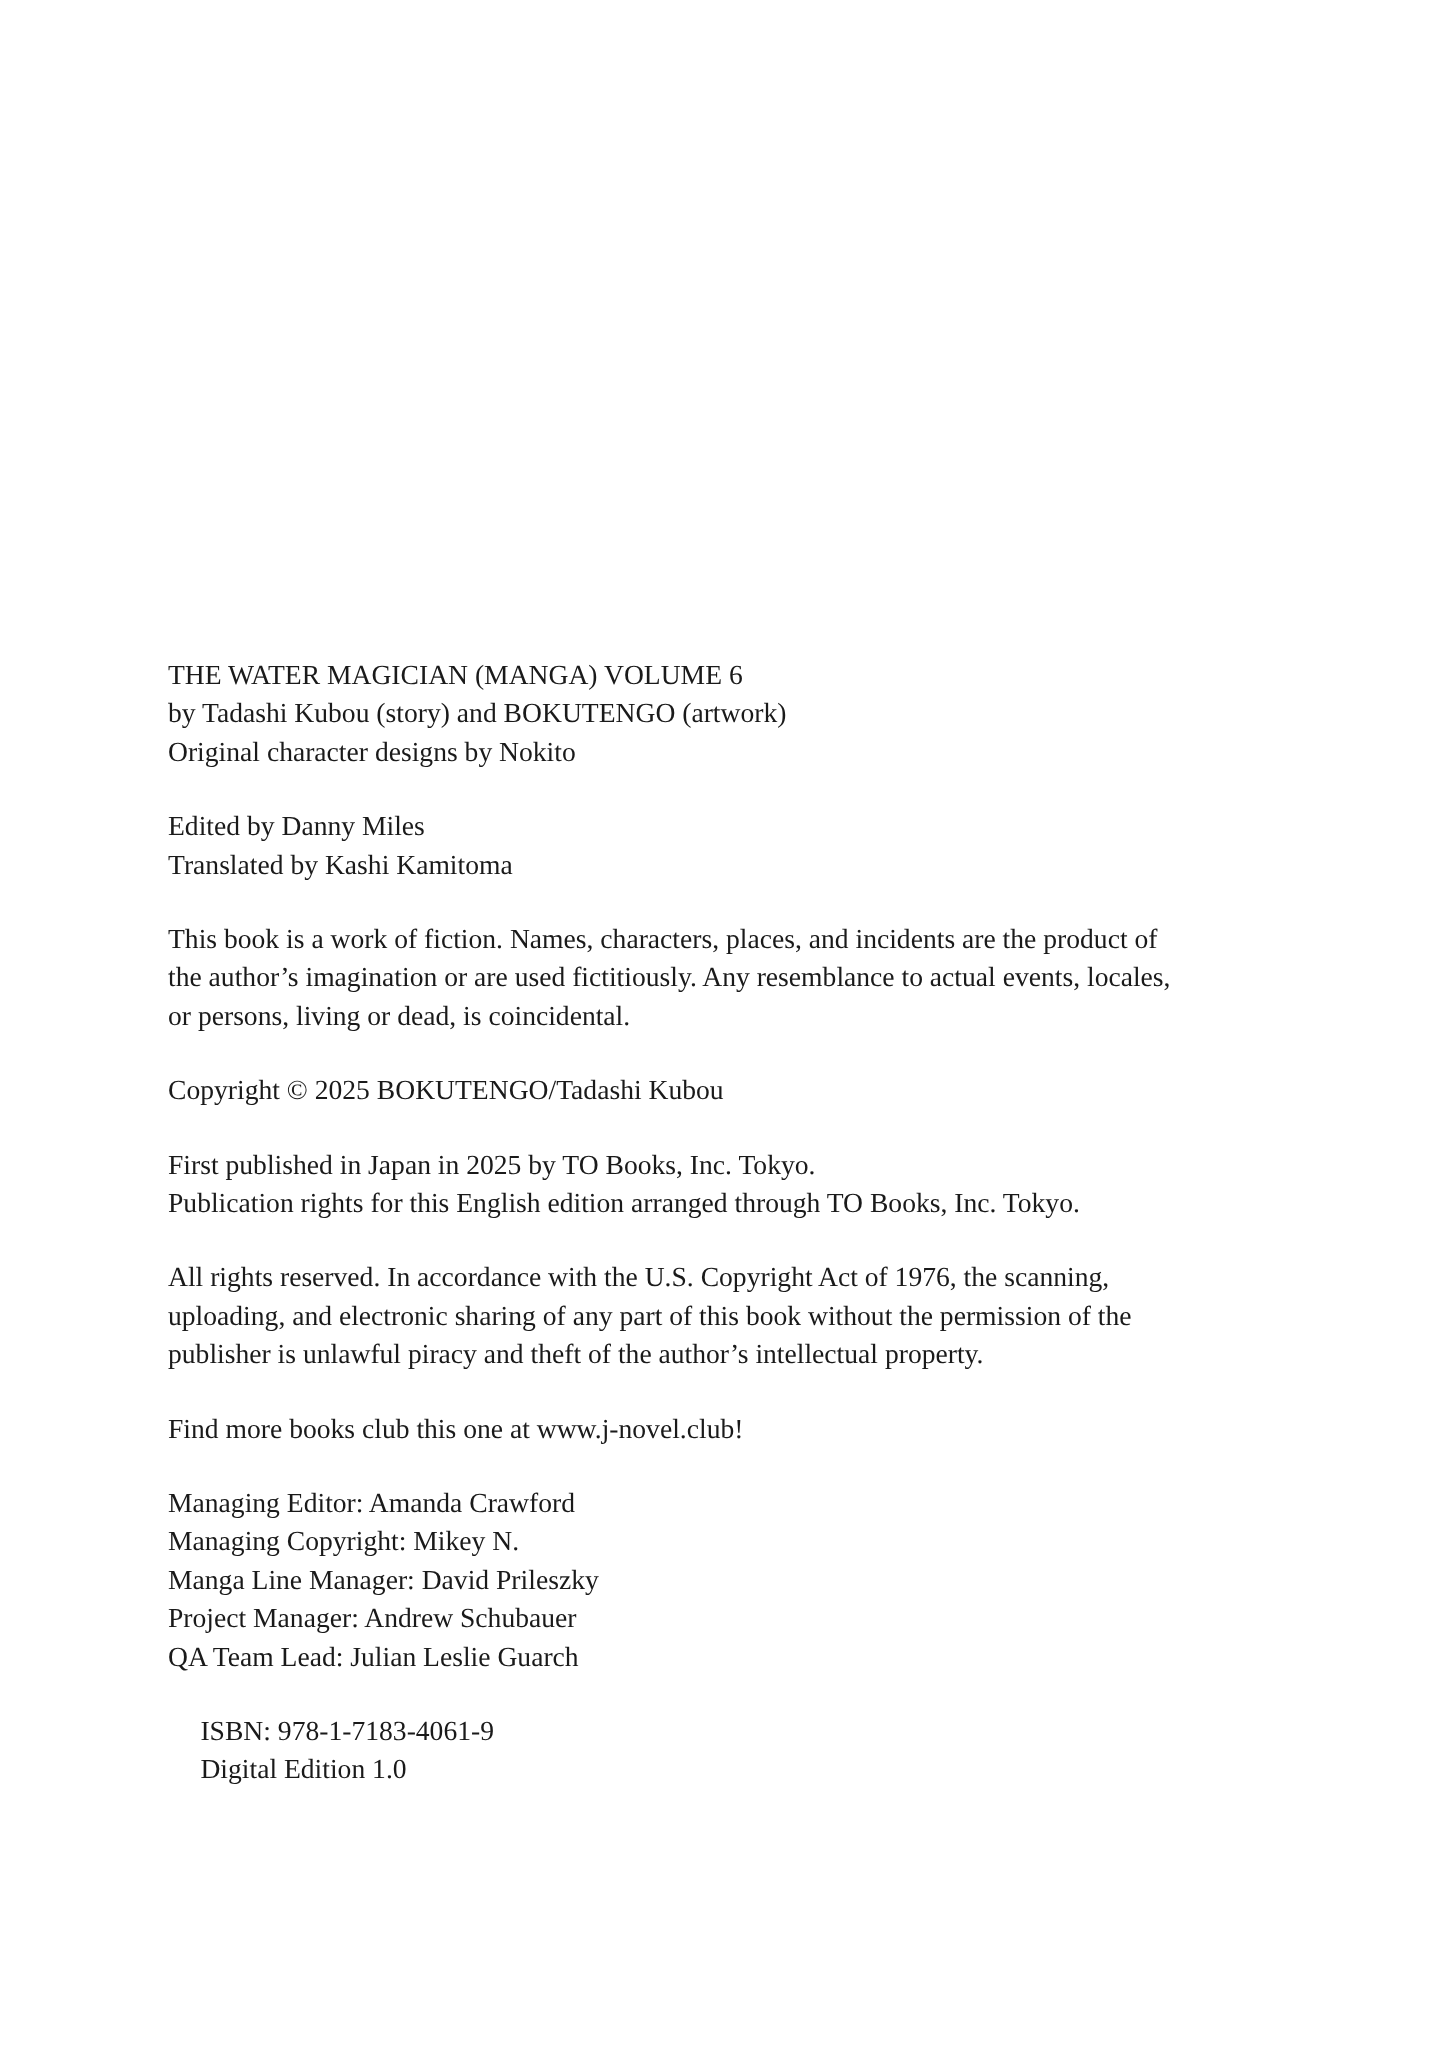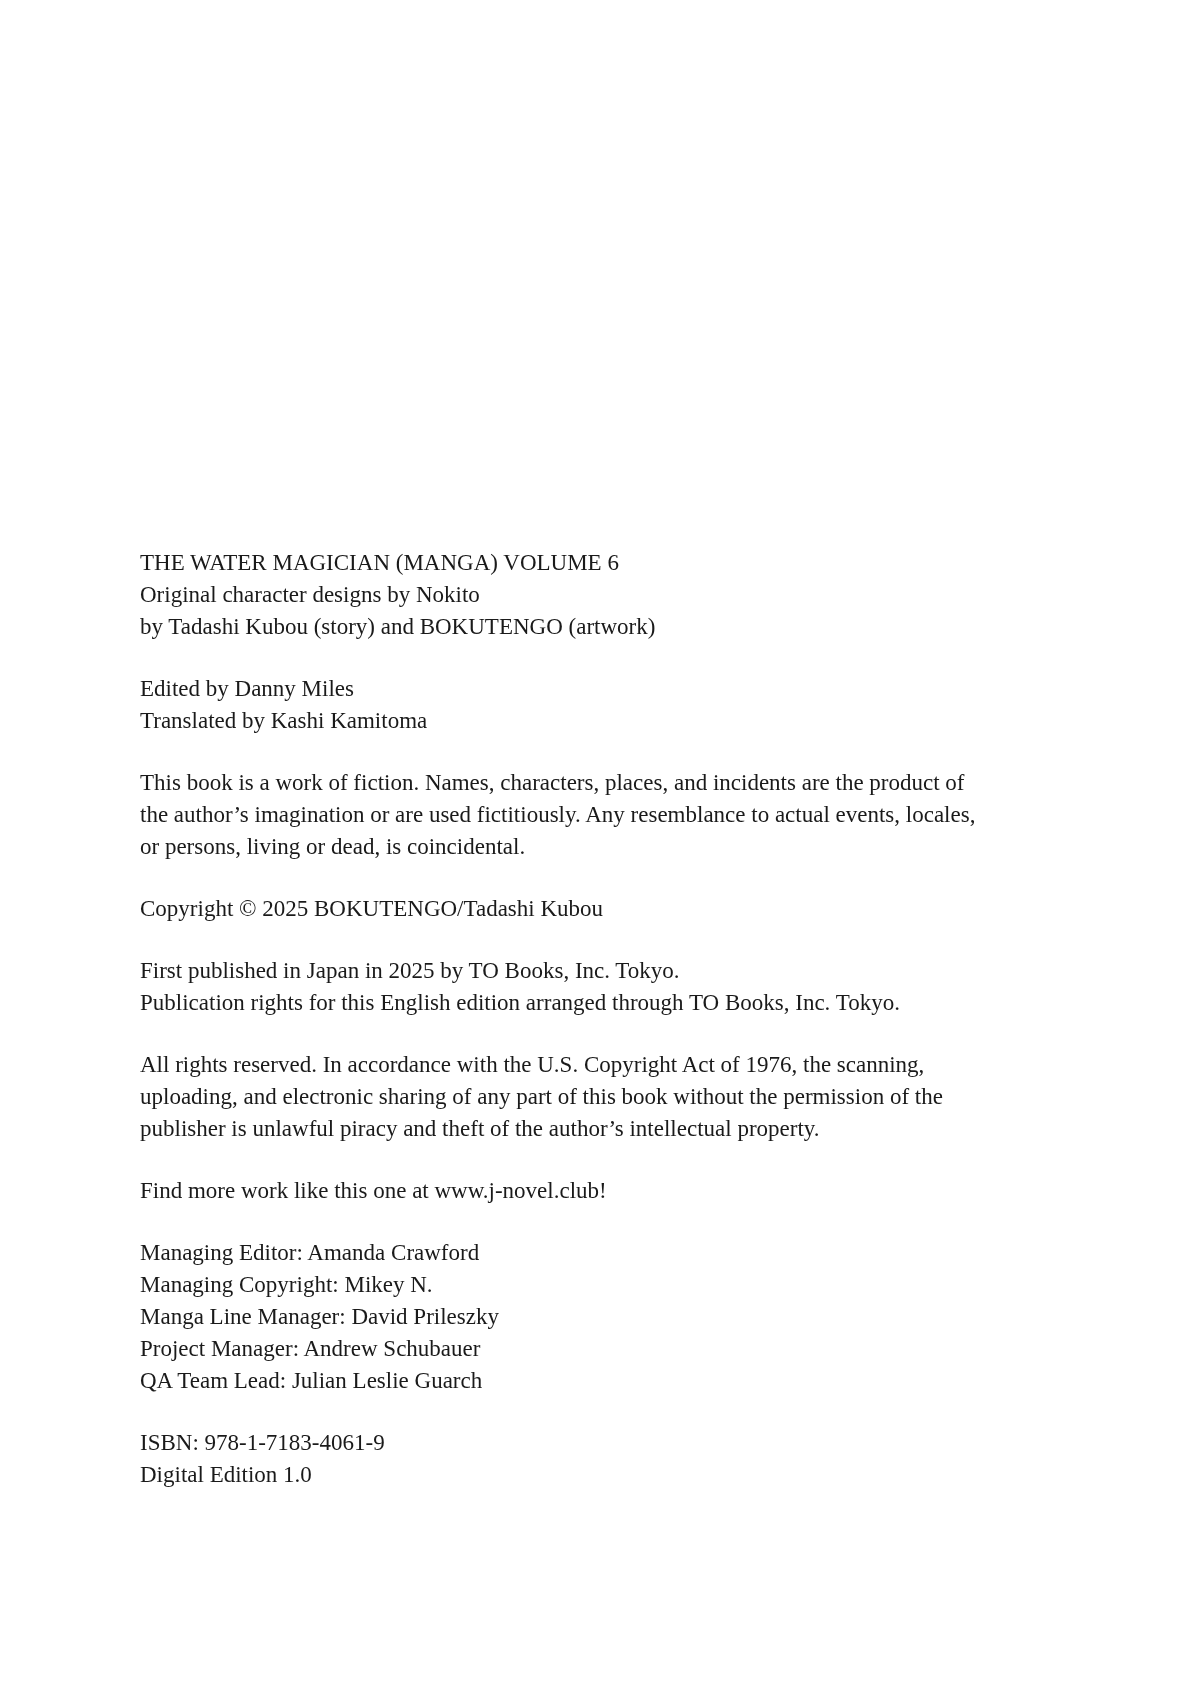--- a/index.html
+++ b/index.html
@@ -22,60 +22,61 @@
     font-size: 23px;
     line-height: 32px;
     color: #1a1a1a;
   }
   .para {
     margin: 0 0 30px 0;
     padding: 0;
   }
   .para:last-child {
     margin-bottom: 0;
+    margin-left: 27px;
   }
   .prewrap {
     white-space: pre-line;
     font-family: Liberation Serif, serif;
   }
   .line {
     display: block;
   }
 </style>
 </head>
 <body>
 
 <div class="page">
   <div class="text-block">
 
     <p class="para">
       <span class="line">THE WATER MAGICIAN (MANGA) VOLUME 6</span>
+      <span class="line">by Tadashi Kubou (story) and BOKUTENGO (artwork)</span>
       <span class="line">Original character designs by Nokito</span>
-      <span class="line">by Tadashi Kubou (story) and BOKUTENGO (artwork)</span>
     </p>
 
     <p class="para">
       <span class="line">Edited by Danny Miles</span>
       <span class="line">Translated by Kashi Kamitoma</span>
     </p>
 
     <p class="para prewrap">This book is a work of fiction. Names, characters, places, and incidents are the product of
 the author’s imagination or are used fictitiously. Any resemblance to actual events, locales,
 or persons, living or dead, is coincidental.</p>
 
     <p class="para">Copyright © 2025 BOKUTENGO/Tadashi Kubou</p>
 
     <p class="para prewrap">First published in Japan in 2025 by TO Books, Inc. Tokyo.
 Publication rights for this English edition arranged through TO Books, Inc. Tokyo.</p>
 
     <p class="para prewrap">All rights reserved. In accordance with the U.S. Copyright Act of 1976, the scanning,
 uploading, and electronic sharing of any part of this book without the permission of the
 publisher is unlawful piracy and theft of the author’s intellectual property.</p>
 
-    <p class="para">Find more work like this one at www.j-novel.club!</p>
+    <p class="para">Find more books club this one at www.j-novel.club!</p>
 
     <p class="para">
       <span class="line">Managing Editor: Amanda Crawford</span>
       <span class="line">Managing Copyright: Mikey N.</span>
       <span class="line">Manga Line Manager: David Prileszky</span>
       <span class="line">Project Manager: Andrew Schubauer</span>
       <span class="line">QA Team Lead: Julian Leslie Guarch</span>
     </p>
 
     <p class="para">

